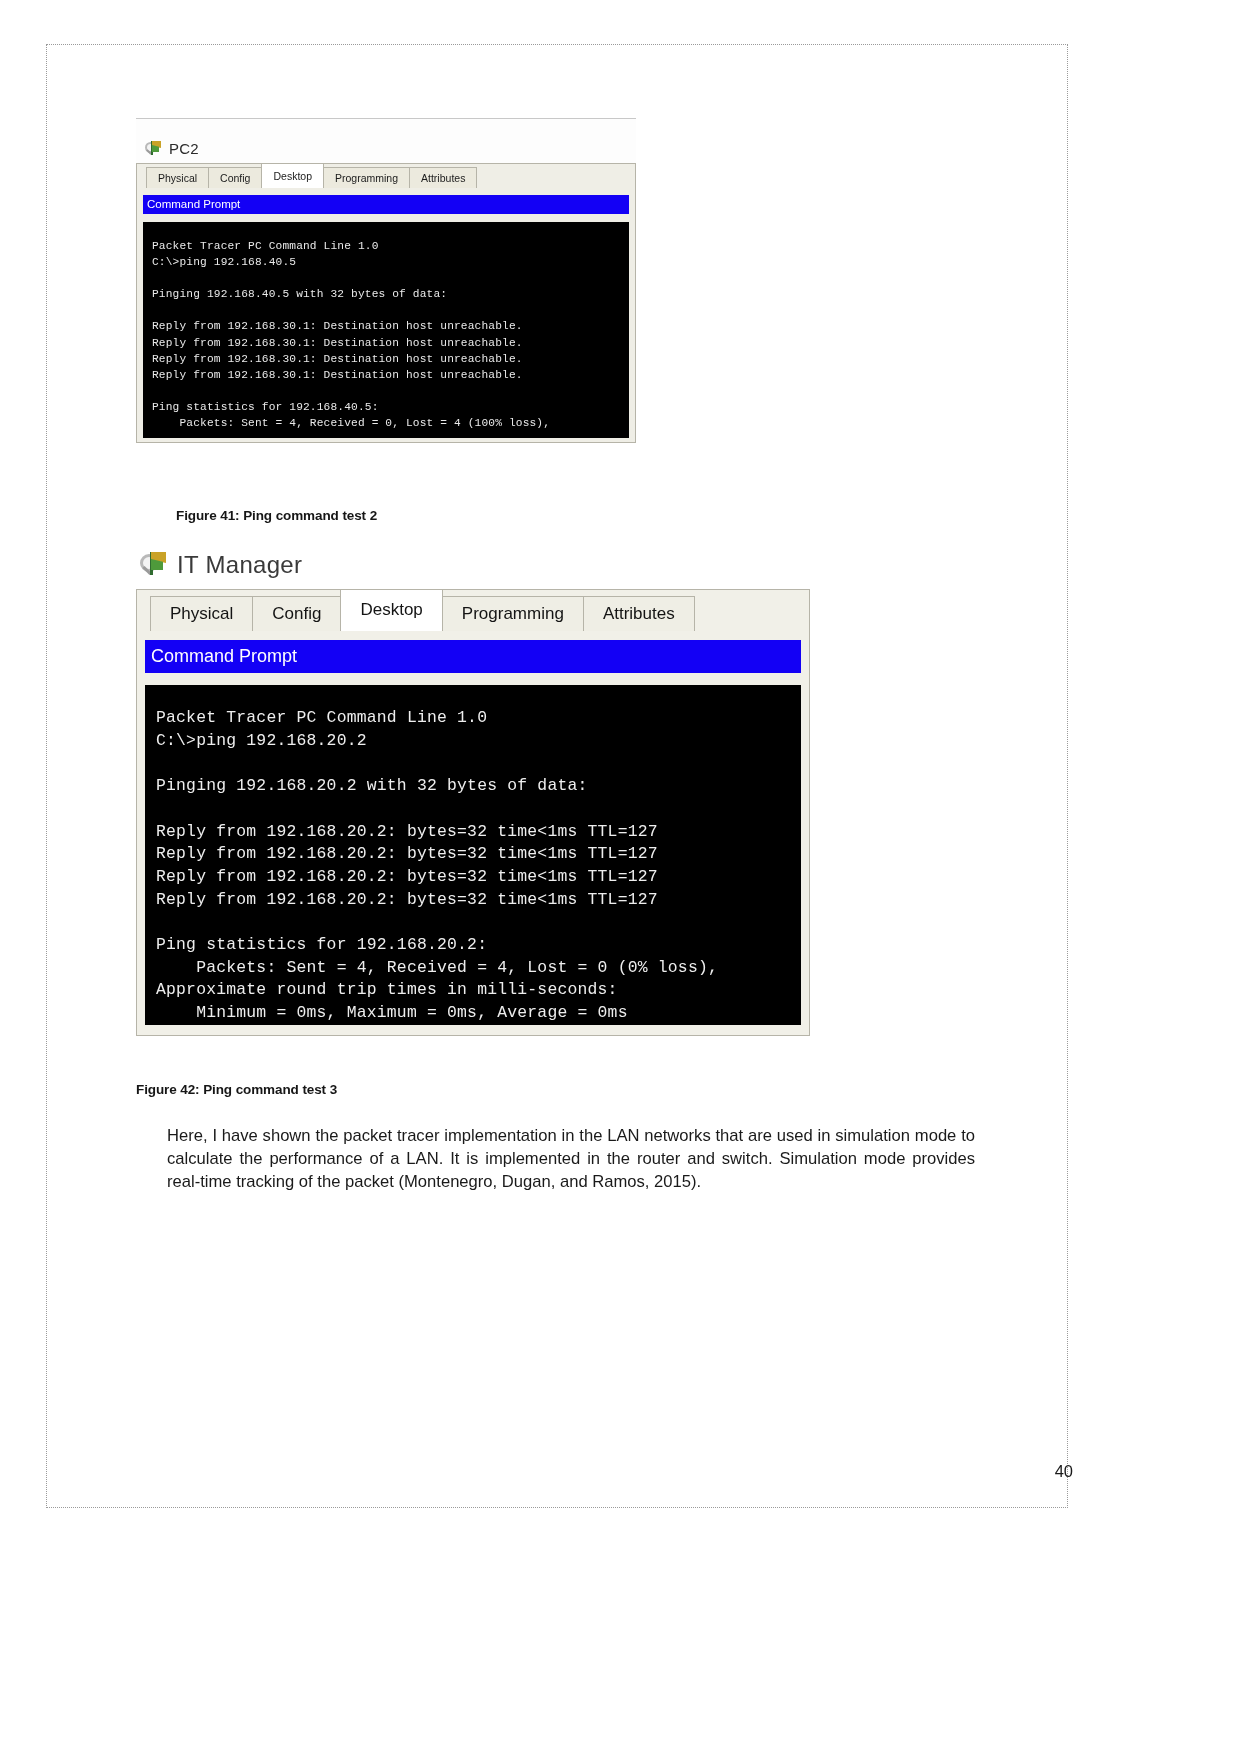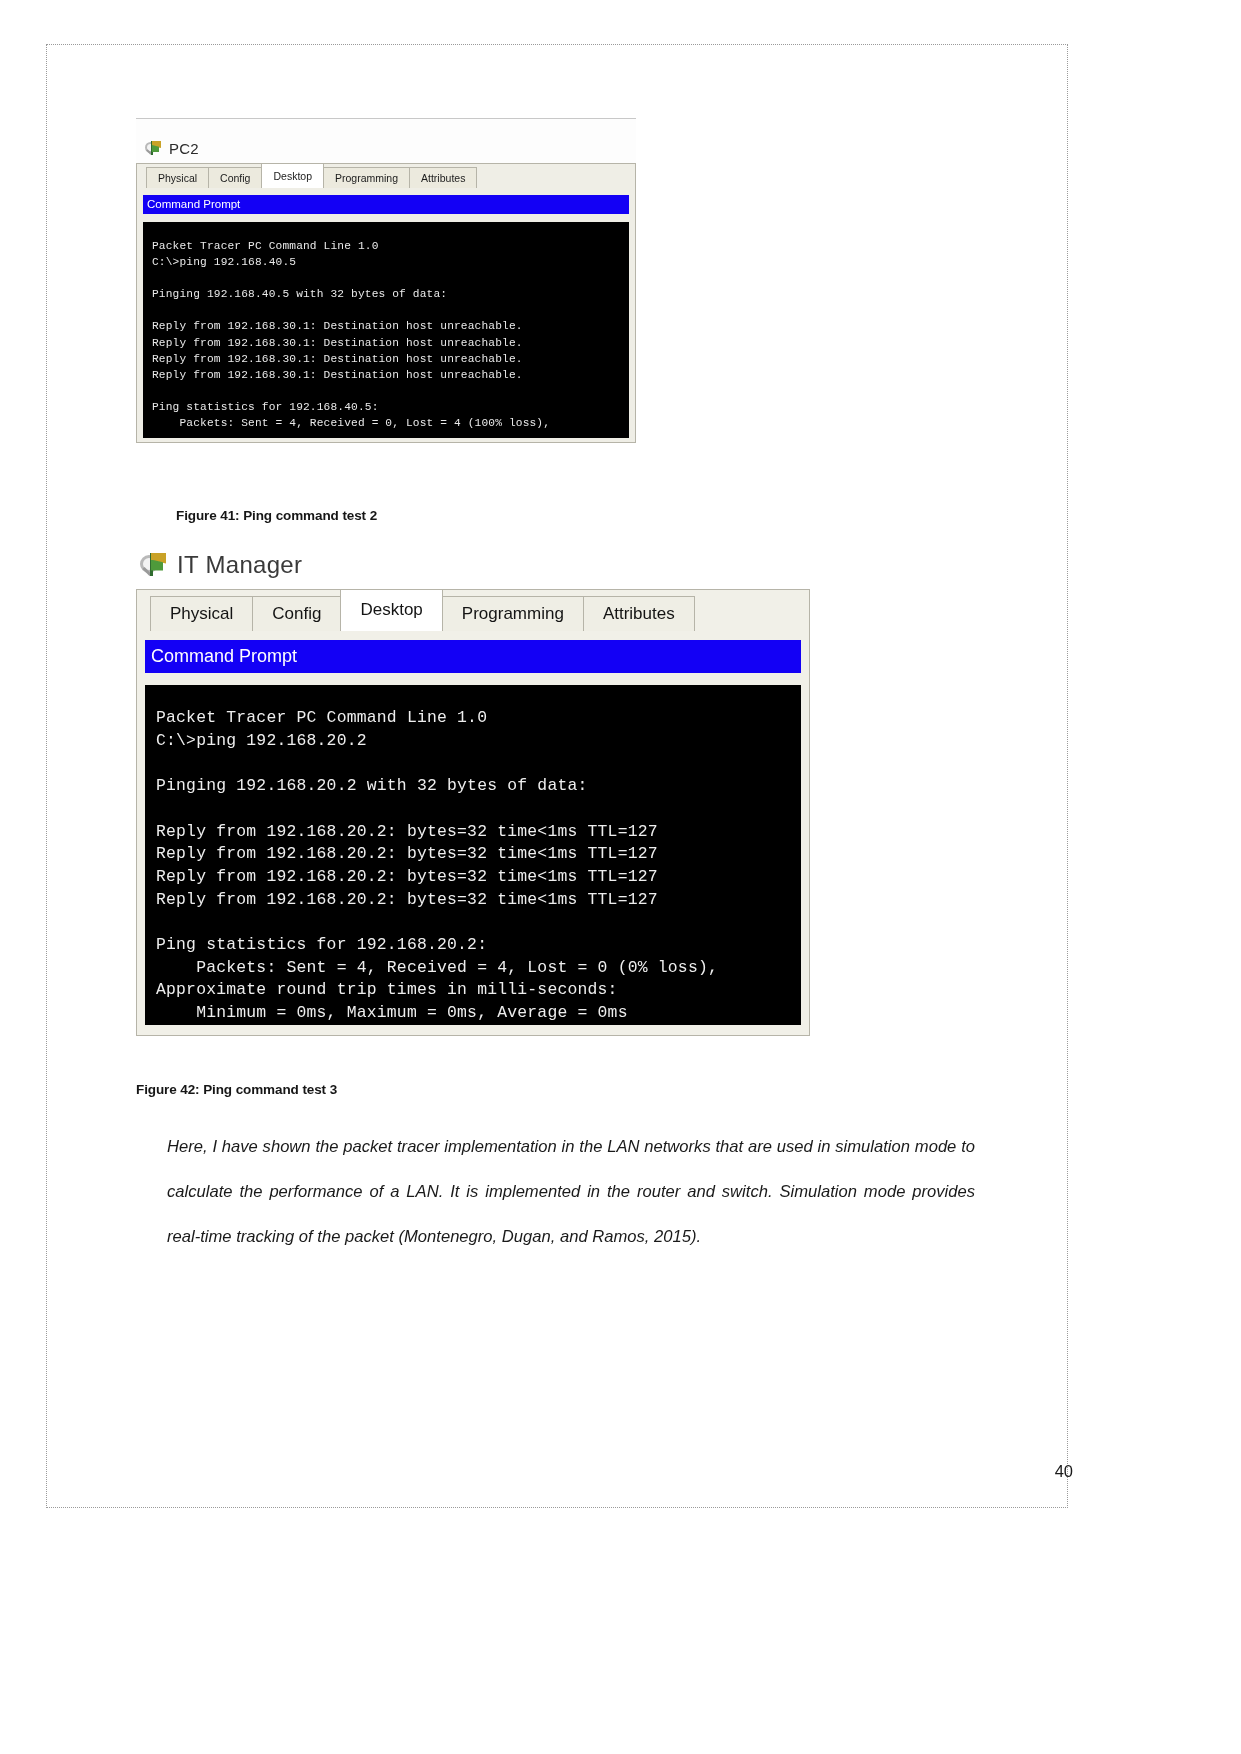--- a/index.html
+++ b/index.html
@@ -173,21 +173,21 @@
 
   
   .shot2 {
     position: absolute;
     left: 136px;
     top: 548px;
     width: 674px;
   }
   .shot2 .dev-head {
     display: flex;
-    align-items: center;
+    align-items: flex-start;
     gap: 10px;
     padding: 3px 0 10px 4px;
   }
   .shot2 .dev-name {
     font-size: 24px;
     color: #3a3a3a;
     letter-spacing: .3px;
   }
   .shot2 .pt-icon {
     width: 27px;
@@ -271,25 +271,24 @@
     letter-spacing: .2px;
   }
 
   
   .body-par {
     position: absolute;
     left: 167px;
     top: 1124px;
     width: 808px;
     font-size: 16.6px;
-    line-height: 45px;
+    line-height: 23px;
     color: #1a1a1a;
     text-align: justify;
     text-justify: inter-word;
-    font-style: italic;
   }
 
   .page-num {
     position: absolute;
     right: 168px;
     top: 1450px;
     font-size: 16.5px;
     color: #1a1a1a;
     margin-top: 12px;
   }

